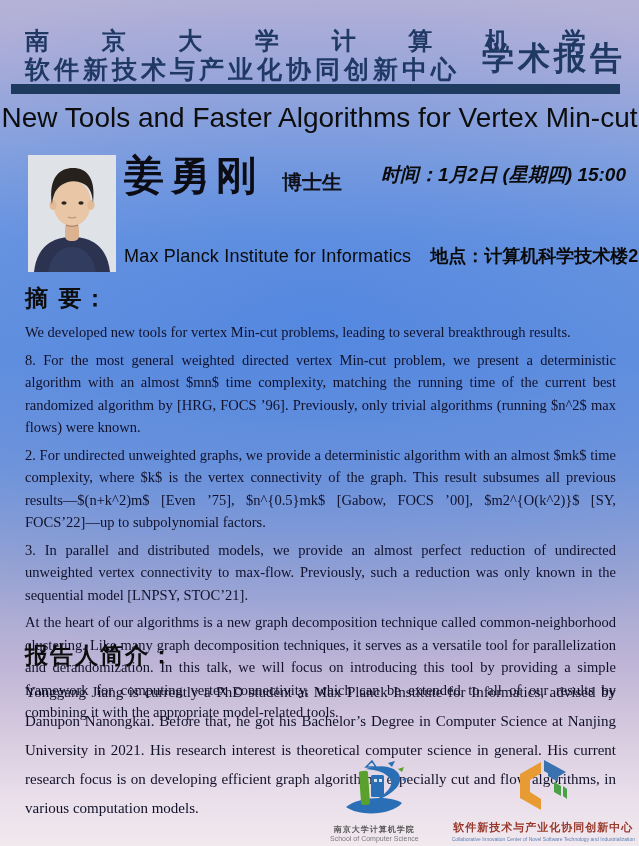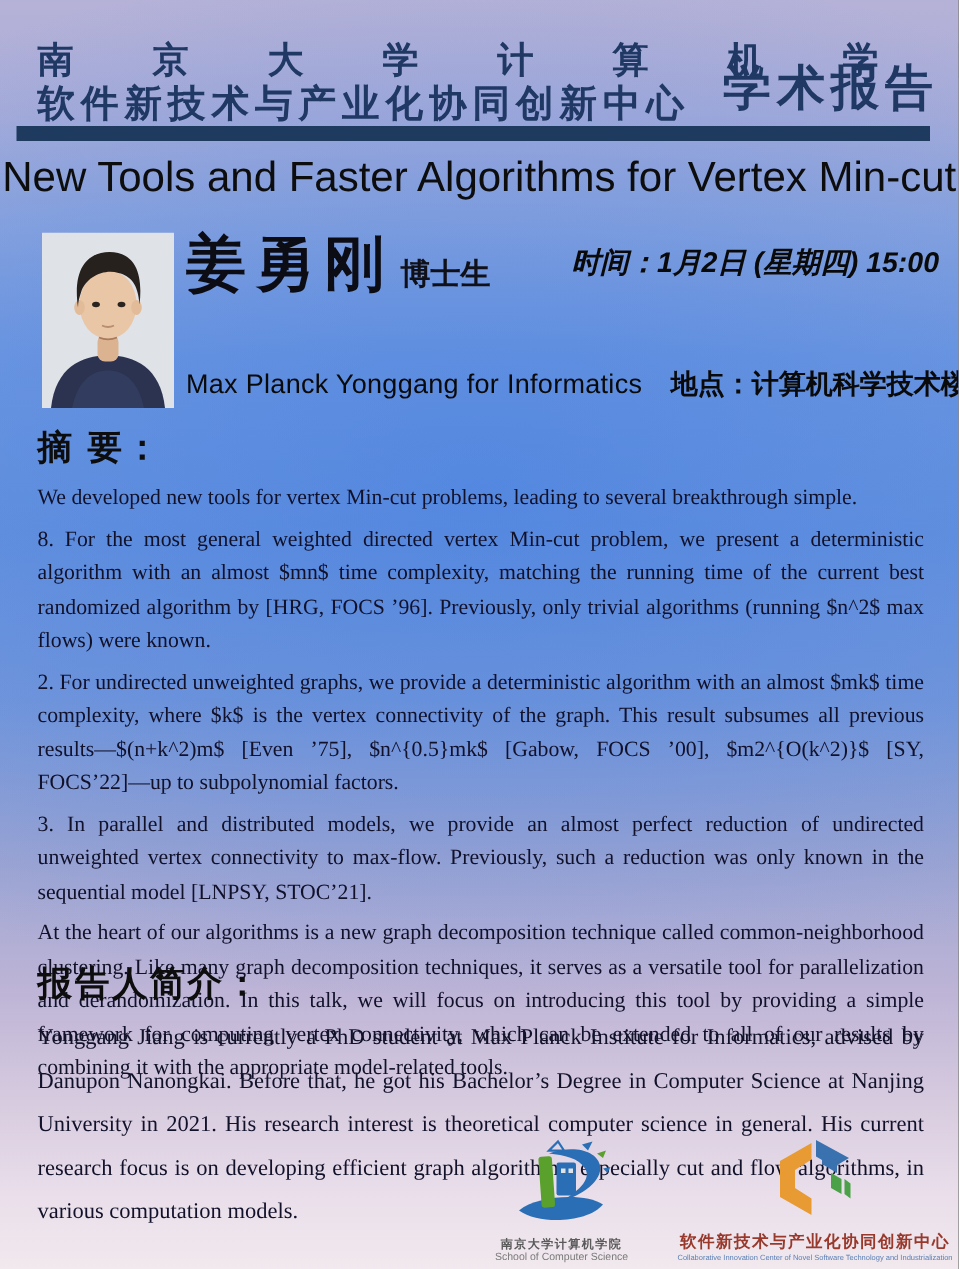--- a/index.html
+++ b/index.html
@@ -26,21 +26,21 @@
   .bar{ position:absolute; left:11px; top:84px; width:609px; height:10px; background:#1e3a5e; }
   
   .title{ position:absolute; left:0; top:102px; width:100%; text-align:center;
           font-size:28px; color:#0d0d0d; font-weight:normal; letter-spacing:0; }
   
   .photo{ position:absolute; left:28px; top:155px; width:88px; height:117px; }
   .photo svg{ display:block; width:100%; height:100%; }
   .name-row{ position:absolute; left:124px; top:148px; white-space:nowrap; }
   .s-name{ font-family:Liberation Mono, monospace; font-size:40px; font-weight:bold;
            letter-spacing:6px; color:#0c0c14; }
-  .s-degree{ font-size:20px; color:#101018; margin-left:5px; font-weight:bold; }
+  .s-degree{ font-size:20px; color:#101018; margin-left:20px; font-weight:bold; }
   .time{ position:absolute; right:13px; top:162px; font-size:19px; font-weight:bold;
          color:#0a0a0a; white-space:nowrap;font-style:italic; }
   .affil-row{ position:absolute; left:124px; top:244px; white-space:nowrap; font-size:18px; color:#0a0a0a;}
   .affil{ font-weight:normal; letter-spacing:0.2px;}
   .loc{ font-weight:bold; margin-left:14px; }
   
   .abstract{ position:absolute; left:25px; top:283px; width:591px; }
   .sec-head{ font-size:23px; font-weight:bold; color:#0d0d0d; letter-spacing:2px; margin-bottom:7px;}
   .abstract p, .bio p{
     font-family:"Liberation Serif", serif;
@@ -92,27 +92,27 @@
     </svg>
   </div>
 
   <div class="name-row">
     <span class="s-name">姜勇刚</span><span class="s-degree">博士生</span>
   </div>
 
   <div class="time">时间：1月2日 (星期四) 15:00</div>
 
   <div class="affil-row">
-    <span class="affil">Max Planck Yonggang for Informatics</span>
+    <span class="affil">Max Planck Institute for Informatics</span>
     <span class="loc">地点：计算机科学技术楼224室</span>
   </div>
 
   <div class="abstract">
     <div class="sec-head">摘 要：</div>
-    <p>We developed new tools for vertex Min-cut problems, leading to several breakthrough simple.</p>
+    <p>We developed new tools for vertex Min-cut problems, leading to several breakthrough results.</p>
     <p>8. For the most general weighted directed vertex Min-cut problem, we present a deterministic algorithm with an almost $mn$ time complexity, matching the running time of the current best randomized algorithm by [HRG, FOCS ’96]. Previously, only trivial algorithms (running $n^2$ max flows) were known.</p>
     <p>2. For undirected unweighted graphs, we provide a deterministic algorithm with an almost $mk$ time complexity, where $k$ is the vertex connectivity of the graph. This result subsumes all previous results—$(n+k^2)m$ [Even ’75], $n^{0.5}mk$ [Gabow, FOCS ’00], $m2^{O(k^2)}$ [SY, FOCS’22]—up to subpolynomial factors.</p>
     <p>3. In parallel and distributed models, we provide an almost perfect reduction of undirected unweighted vertex connectivity to max-flow. Previously, such a reduction was only known in the sequential model [LNPSY, STOC’21].</p>
     <p>At the heart of our algorithms is a new graph decomposition technique called common-neighborhood clustering. Like many graph decomposition techniques, it serves as a versatile tool for parallelization and derandomization. In this talk, we will focus on introducing this tool by providing a simple framework for computing vertex connectivity, which can be extended to all of our results by combining it with the appropriate model-related tools.</p>
   </div>
 
   <div class="bio">
     <div class="sec-head">报告人简介：</div>
     <p>Yonggang Jiang is currently a PhD student at Max Planck Institute for Informatics, advised by Danupon Nanongkai. Before that, he got his Bachelor’s Degree in Computer Science at Nanjing University in 2021. His research interest is theoretical computer science in general. His current research focus is on developing efficient graph algorithms, especially cut and flow algorithms, in various computation models.</p>
   </div>

